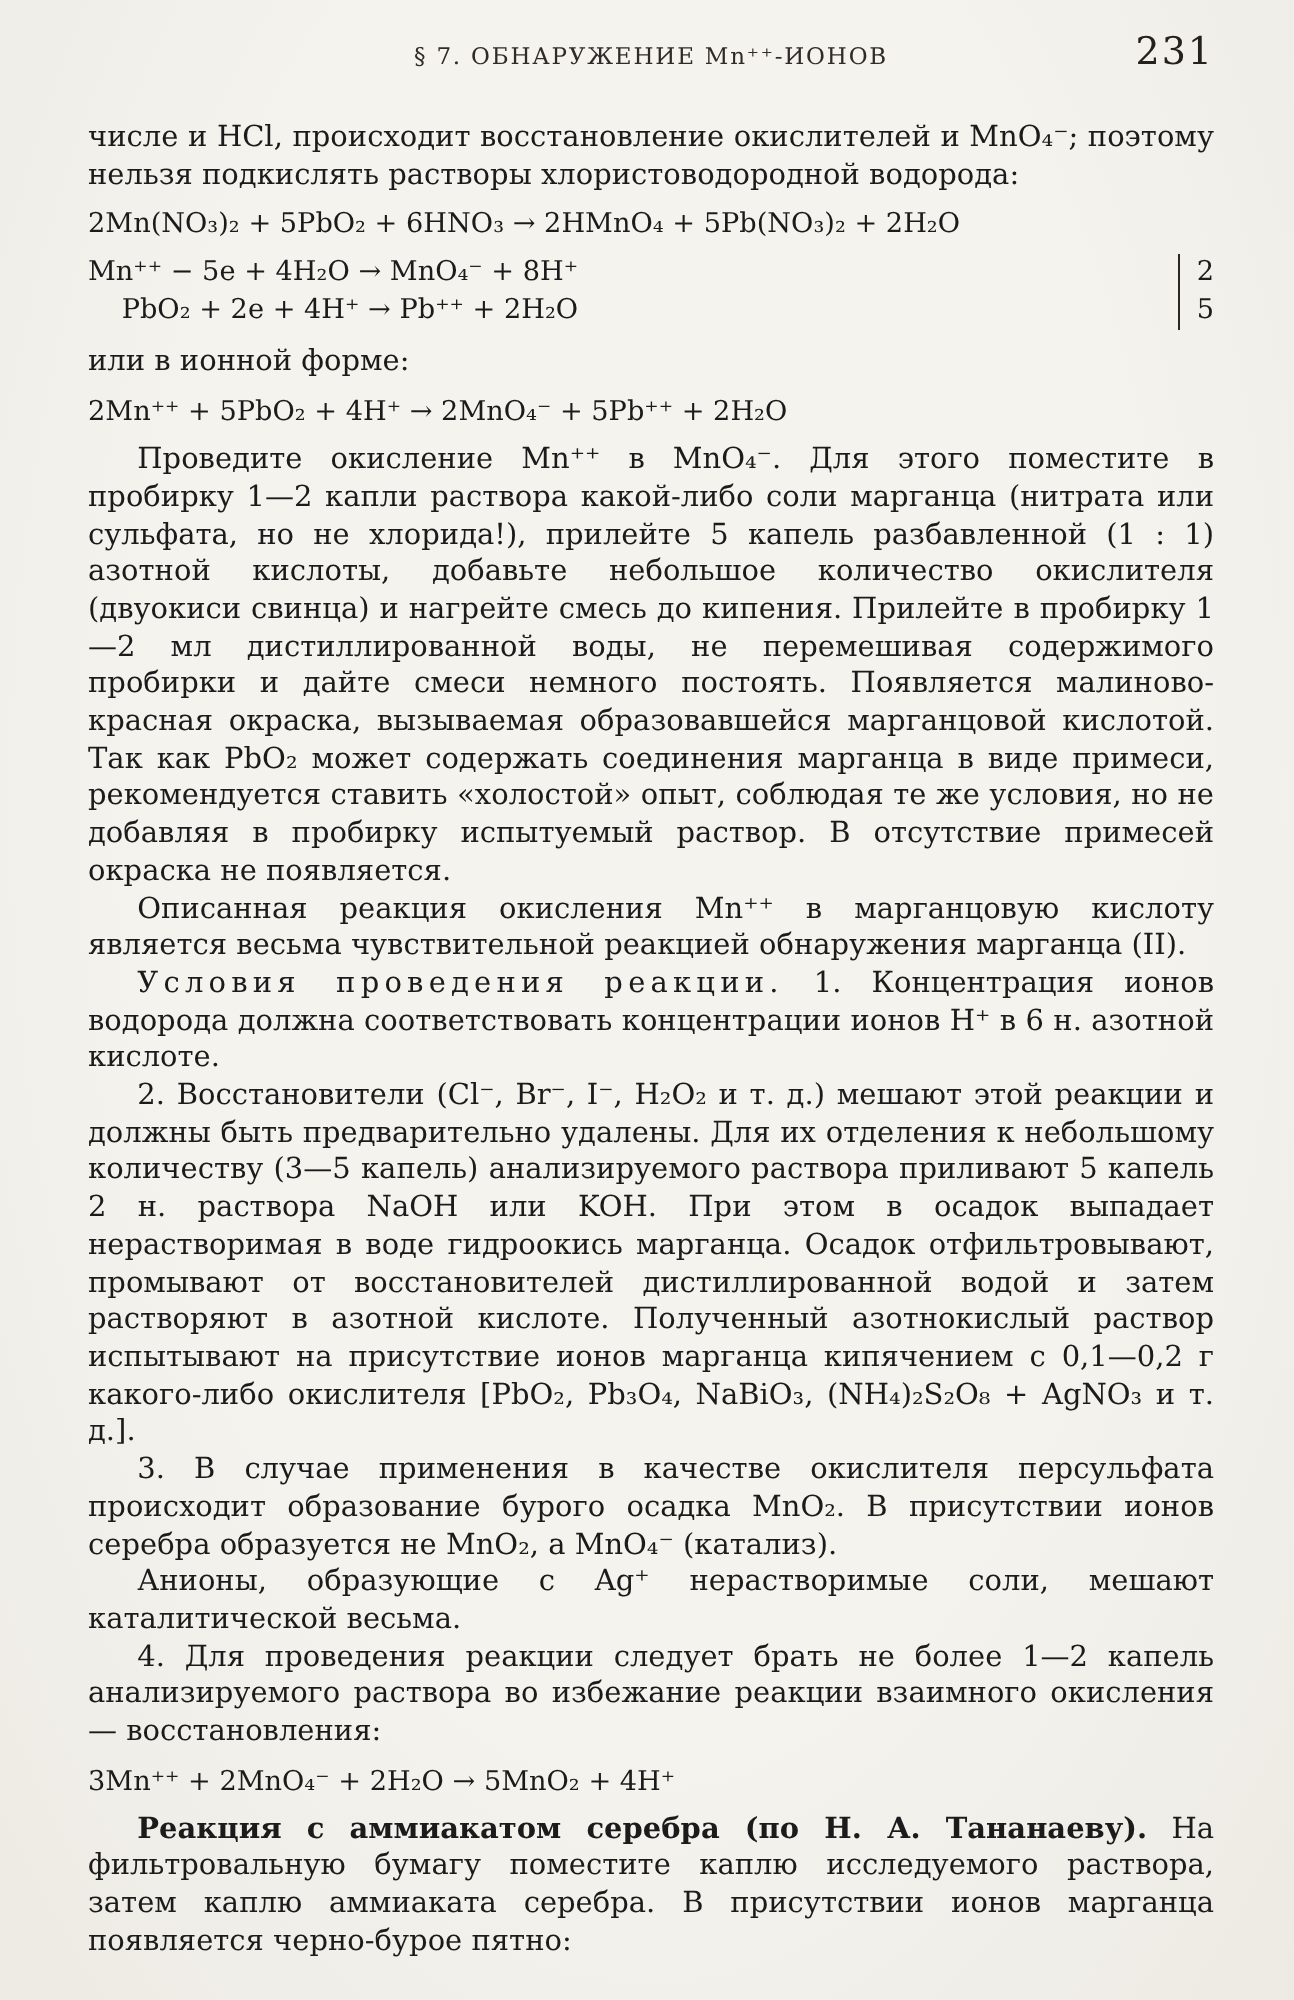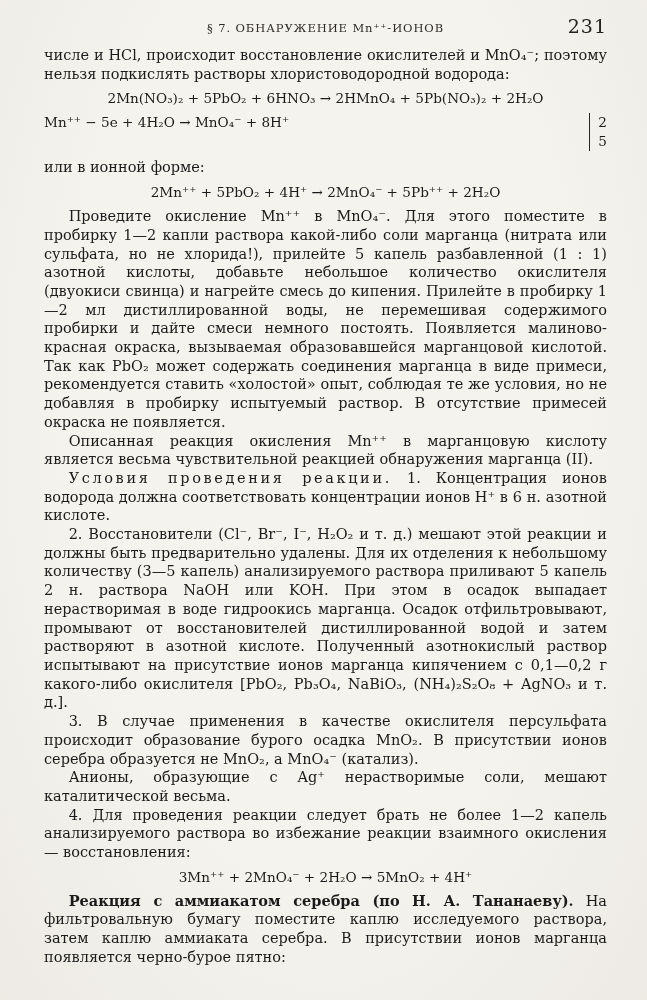--- a/index.html
+++ b/index.html
@@ -18,42 +18,42 @@
     background: radial-gradient(ellipse at 50% 40%, #f5f3ee 55%, #eceae3 100%);
     color: #1b1b1b;
     font-family: "DejaVu Serif", serif;
   }
   .pagehead {
     position: relative;
     text-align: center;
     font-size: 11.5px;
     letter-spacing: 0.9px;
     color: #2e2b28;
-    margin-bottom: 10px;
+    margin-bottom: 24px;
     line-height: 16px;
   }
   .page-num {
     position: absolute;
     right: 0;
     top: -2px;
     font-size: 19px;
     letter-spacing: 1px;
     color: #23201d;
   }
   .body-text { }
   .para {
     margin: 0;
     text-align: justify;
     font-size: 14.5px;
     line-height: 18.7px;
     text-indent: 1.7em;
   }
   .noindent { text-indent: 0; }
   .equation {
-    text-align: center;
+    text-align: left;
     font-size: 13.6px;
     line-height: 18px;
     margin: 6px 0;
     white-space: nowrap;
   }
   .half-block {
     display: flex;
     justify-content: space-between;
     align-items: stretch;
     margin: 2px 0 7px 0;
@@ -85,20 +85,21 @@
 
   <main class="body-text">
 
     <p class="para noindent">числе и HCl, происходит восстановление окислителей и MnO₄⁻; поэтому нельзя подкислять растворы хлористоводородной водорода:</p>
 
     <div class="equation">2Mn(NO₃)₂ + 5PbO₂ + 6HNO₃ → 2HMnO₄ + 5Pb(NO₃)₂ + 2H₂O</div>
 
     <div class="half-block">
       <div class="half-col">
         <div class="half-line">Mn⁺⁺ − 5e + 4H₂O → MnO₄⁻ + 8H⁺</div>
+        <div class="half-line">PbO₂ + 2e + 4H⁺ → Pb⁺⁺ + 2H₂O</div>
       </div>
       <div class="factor-col">
         <div class="factor">2</div>
         <div class="factor">5</div>
       </div>
     </div>
 
     <p class="para noindent">или в ионной форме:</p>
 
     <div class="equation">2Mn⁺⁺ + 5PbO₂ + 4H⁺ → 2MnO₄⁻ + 5Pb⁺⁺ + 2H₂O</div>

